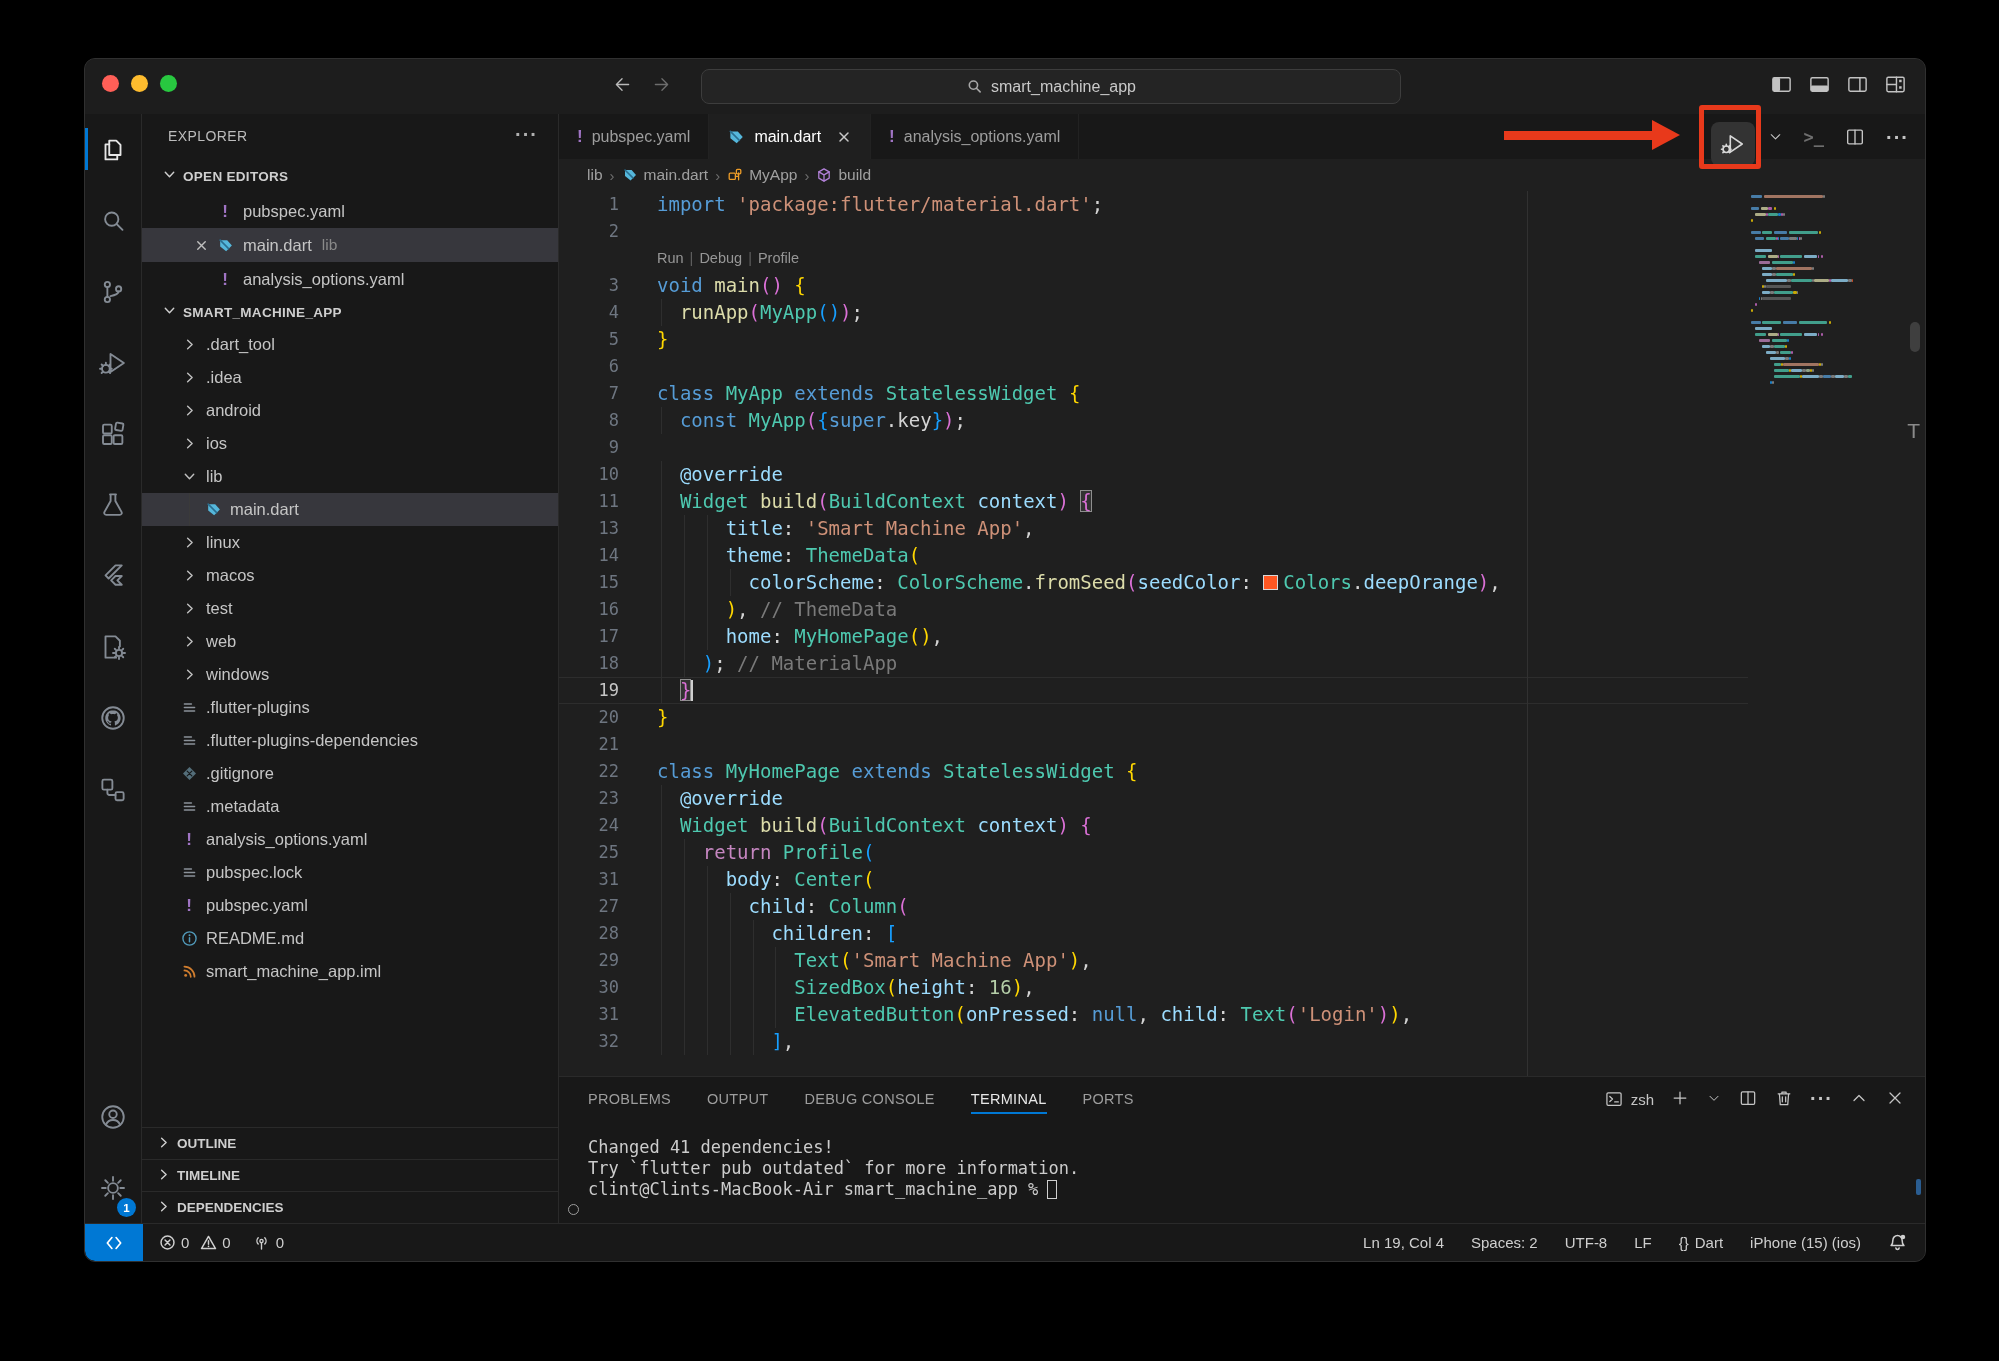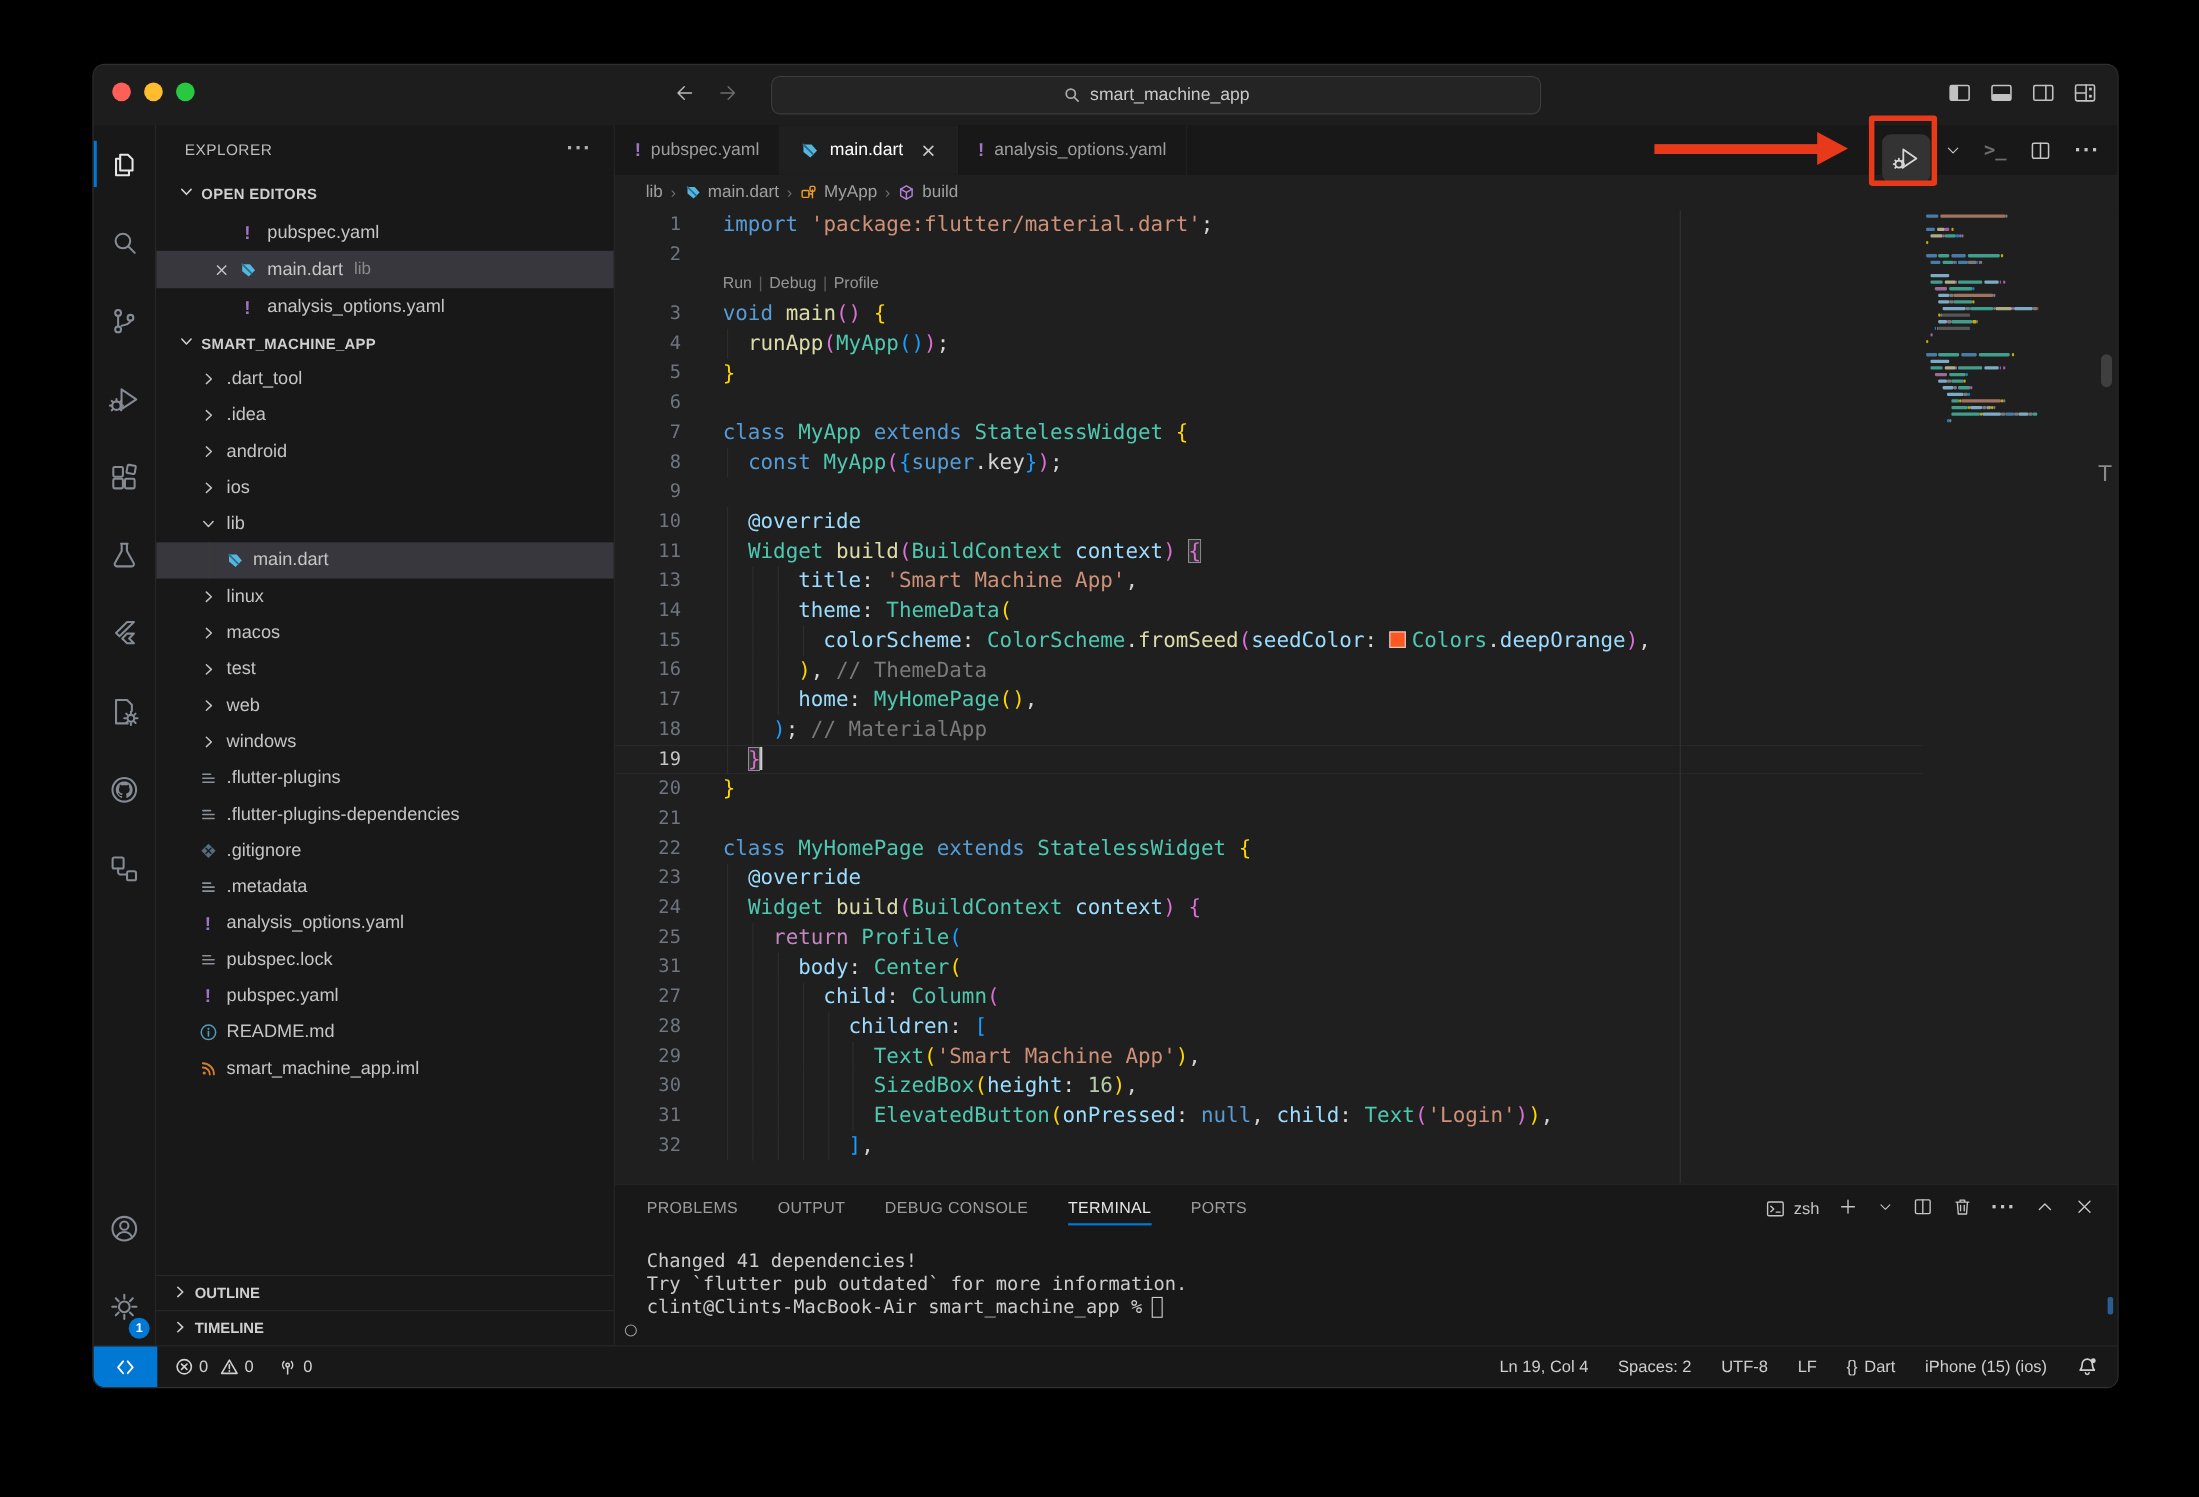--- a/index.html
+++ b/index.html
@@ -512,20 +512,26 @@
               <span><svg width="15" height="15" viewBox="0 0 16 16" fill="none" stroke="currentColor" stroke-width="1.5" stroke-linecap="round" stroke-linejoin="round">
                   <path d="M6 3.5L10.8 8 6 12.5"></path>
                 </svg></span>
               <span>OUTLINE</span>
             </div>
             <div class="sb-bot-row">
               <span><svg width="15" height="15" viewBox="0 0 16 16" fill="none" stroke="currentColor" stroke-width="1.5" stroke-linecap="round" stroke-linejoin="round">
                   <path d="M6 3.5L10.8 8 6 12.5"></path>
                 </svg></span>
               <span>TIMELINE</span>
+            </div>
+            <div class="sb-bot-row">
+              <span><svg width="15" height="15" viewBox="0 0 16 16" fill="none" stroke="currentColor" stroke-width="1.5" stroke-linecap="round" stroke-linejoin="round">
+                  <path d="M6 3.5L10.8 8 6 12.5"></path>
+                </svg></span>
+              <span>DEPENDENCIES</span>
             </div>
           </div>
       </div>
 
       <div class="editor-col">
         <div class="tabbar">
           <div style="display:flex" id="tabs">
               <div class="tab">
                 <span class="ficon">
                   <span class="yaml-bang">!</span>

